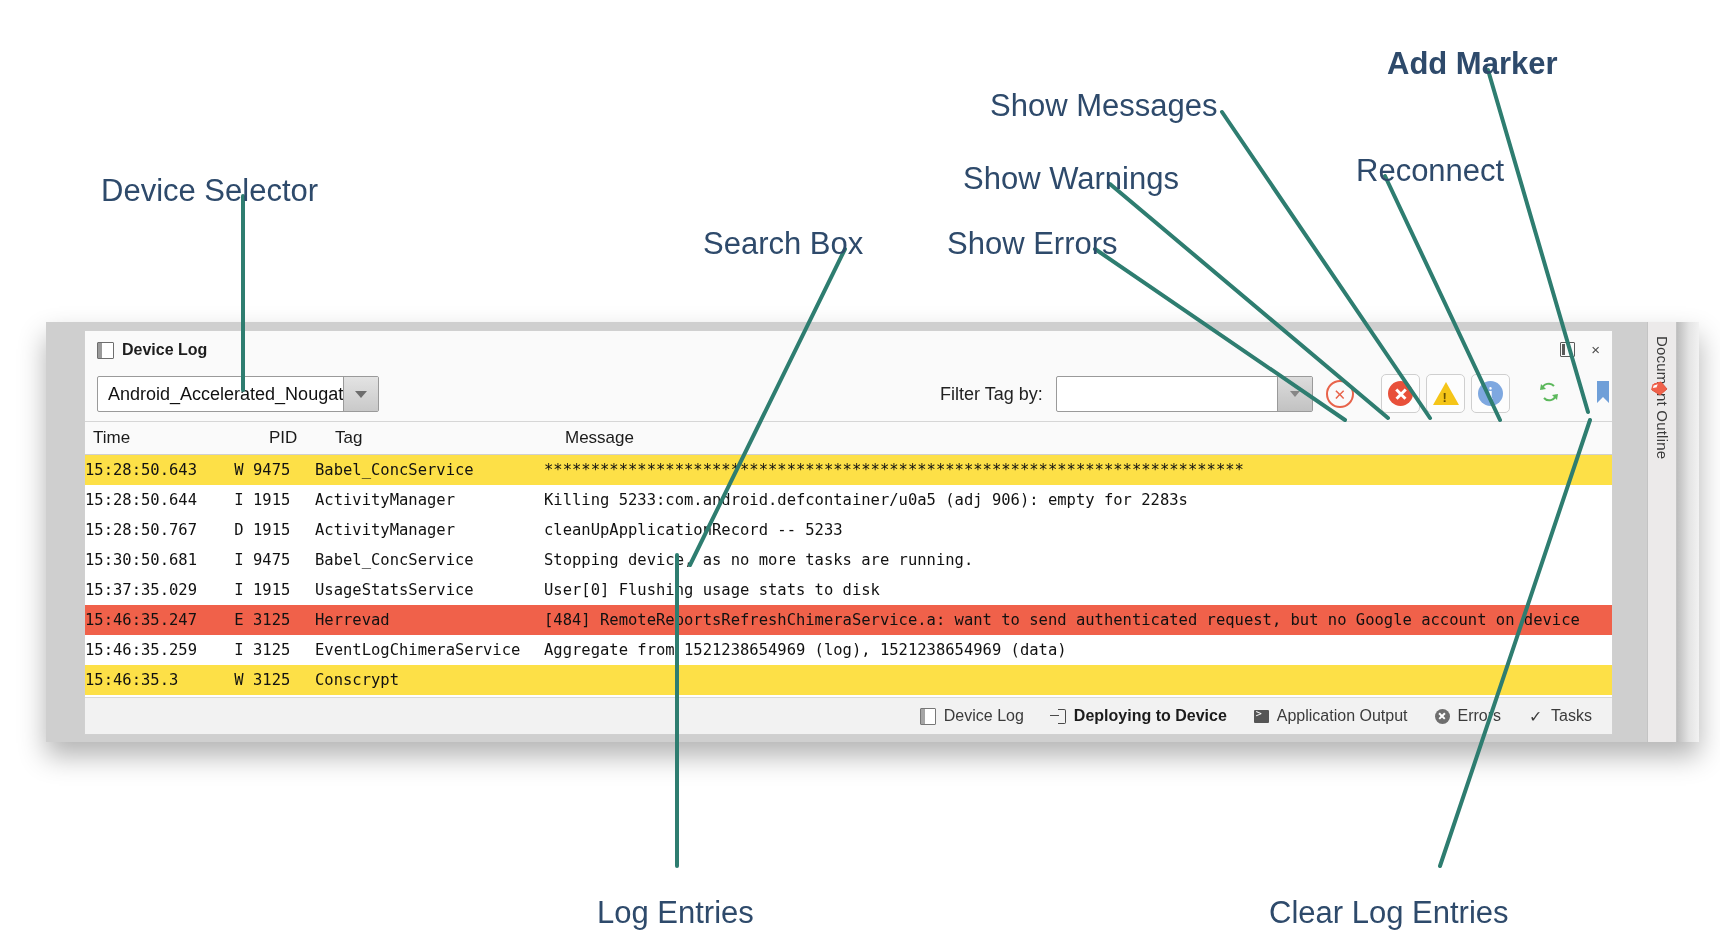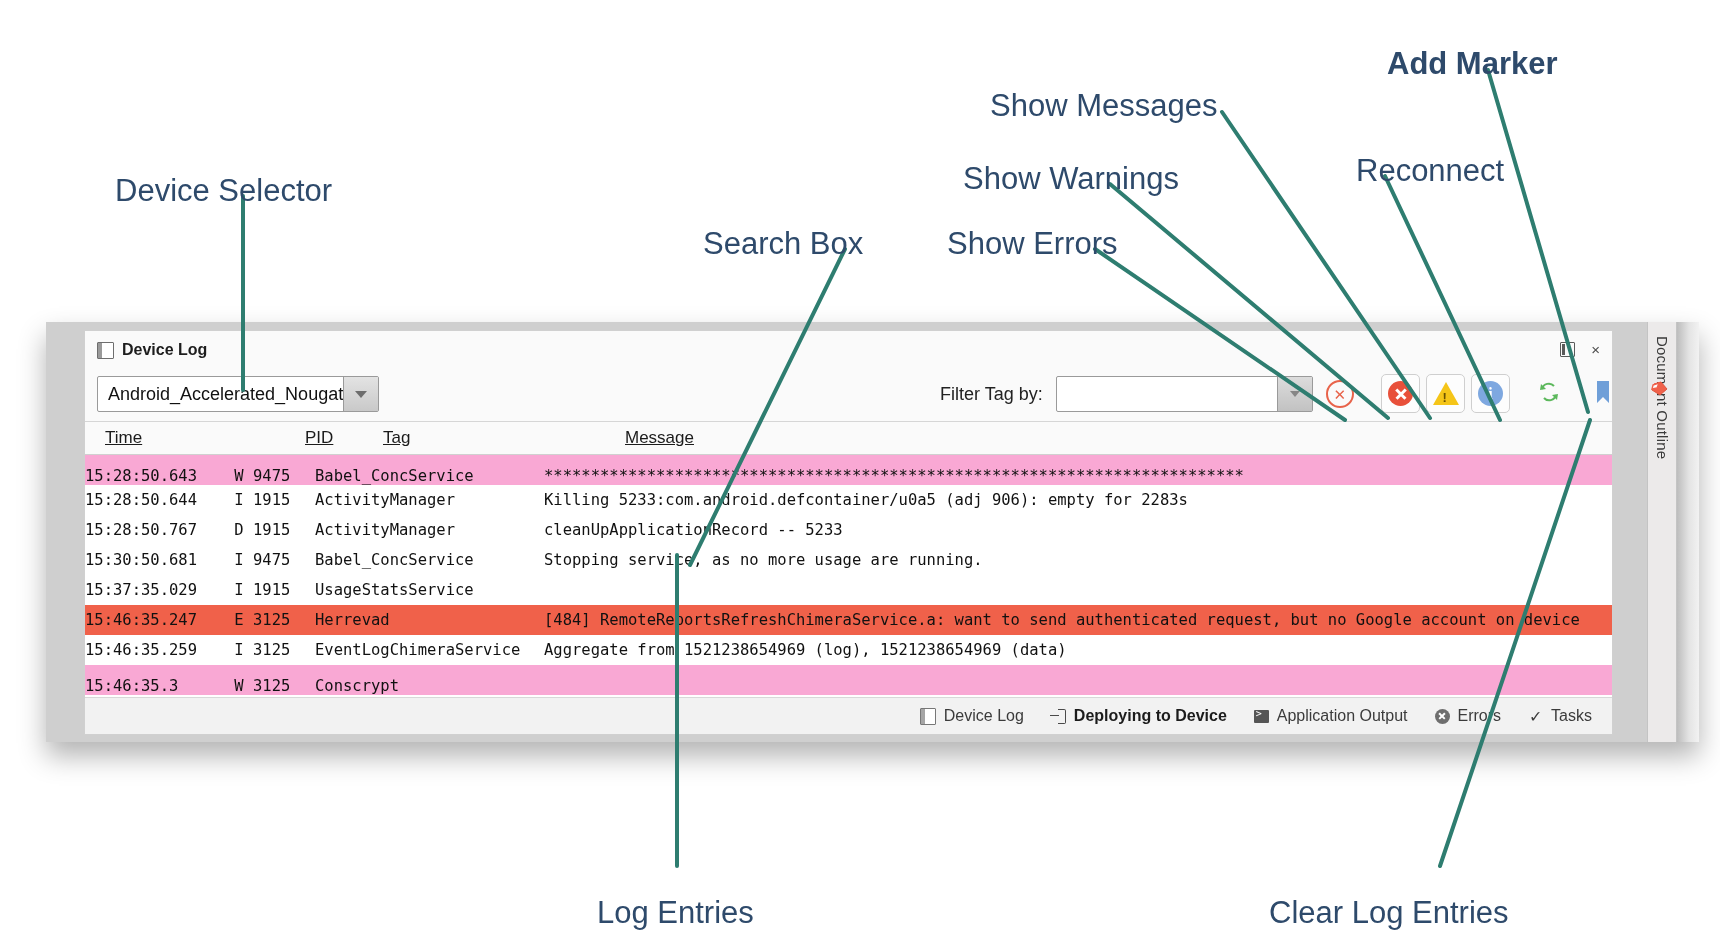--- a/index.html
+++ b/index.html
@@ -91,26 +91,26 @@
   #log-table{flex:1;display:flex;flex-direction:column;background:#fff;overflow:hidden;
              border-top:1px solid #d6d6d6;}
   .col-time{width:140px;flex:0 0 140px;}
   .col-lvl{width:20px;flex:0 0 20px;text-align:center;}
   .col-pid{width:58px;flex:0 0 58px;}
   .col-tag{width:222px;flex:0 0 222px;}
   .col-msg{flex:1;min-width:0;overflow:hidden;white-space:nowrap;}
 
   #table-head{display:flex;height:32px;align-items:center;background:#fafafa;
               border-bottom:1px solid #d0d0d0;font-size:17px;color:#1b1b1b;}
-  #table-head .h{padding-left:20px;position:relative;text-decoration:underline;}
+  #table-head .h{padding-left:8px;position:relative;}
   #rows{flex:1;overflow:hidden;}
   .row{display:flex;align-items:center;height:30px;
        font-family:"DejaVu Sans Mono","Liberation Mono",monospace;font-size:15.5px;color:#111;}
   .row .cell{padding-right:4px;}
-  .row.warn{background:#f9a8d4;align-items:flex-end;}
+  .row.warn{background:#fde047;}
   .row.err{background:#f0614a;}
   .row.plain{background:#ffffff;}
   .msgcell{padding-left:3px;}
 
   
   #status-bar{height:36px;flex:0 0 36px;background:#f2f2f2;border-top:1px solid #d8d8d8;
               display:flex;align-items:center;justify-content:flex-end;padding-right:20px;gap:26px;}
   .sb-item{display:flex;align-items:center;gap:7px;font-size:16px;color:#3b3b3b;cursor:pointer;}
   .sb-item.active{font-weight:bold;color:#1b1b1b;}
   .sb-ico{width:17px;height:17px;display:flex;align-items:center;justify-content:center;}
@@ -235,27 +235,28 @@
             <div class="cell col-lvl">D</div>
             <div class="cell col-pid">1915</div>
             <div class="cell col-tag">ActivityManager</div>
             <div class="cell col-msg msgcell">cleanUpApplicationRecord -- 5233</div>
           </div>
           <div class="row plain">
             <div class="cell col-time">15:30:50.681</div>
             <div class="cell col-lvl">I</div>
             <div class="cell col-pid">9475</div>
             <div class="cell col-tag">Babel_ConcService</div>
-            <div class="cell col-msg msgcell">Stopping service, as no more usage are running.</div>
+            <div class="cell col-msg msgcell">Stopping device, as no more tasks are running.</div>
           </div>
           <div class="row plain">
             <div class="cell col-time">15:37:35.029</div>
             <div class="cell col-lvl">I</div>
             <div class="cell col-pid">1915</div>
             <div class="cell col-tag">UsageStatsService</div>
+            <div class="cell col-msg msgcell">User[0] Flushing usage stats to disk</div>
           </div>
           <div class="row err">
             <div class="cell col-time">15:46:35.247</div>
             <div class="cell col-lvl">E</div>
             <div class="cell col-pid">3125</div>
             <div class="cell col-tag">Herrevad</div>
             <div class="cell col-msg msgcell">[484] RemoteReportsRefreshChimeraService.a: want to send authenticated request, but no Google account on device</div>
           </div>
           <div class="row plain">
             <div class="cell col-time">15:46:35.259</div>
@@ -313,21 +314,21 @@
       <line x1="845" y1="249" x2="690" y2="565"></line>
       <line x1="1095" y1="249" x2="1345" y2="420"></line>
       <line x1="1110" y1="184" x2="1388" y2="418"></line>
       <line x1="1222" y1="112" x2="1430" y2="418"></line>
       <line x1="1385" y1="176" x2="1500" y2="420"></line>
       <line x1="1488" y1="70" x2="1588" y2="412"></line>
       <line x1="677" y1="866" x2="677" y2="555"></line>
       <line x1="1440" y1="866" x2="1590" y2="420"></line>
     </g>
   </svg>
-<div class="anno-label" style="left: 115px; top: 175px;">Device Selector</div>
+<div class="anno-label" style="left: 101px; top: 175px;">Device Selector</div>
     <div class="anno-label" style="left: 703px; top: 228px;">Search Box</div>
     <div class="anno-label" style="left: 947px; top: 228px;">Show Errors</div>
     <div class="anno-label" style="left: 990px; top: 90px;">Show Messages</div>
     <div class="anno-label" style="left: 963px; top: 163px;">Show Warnings</div>
     <div class="anno-label" style="left: 1328px; top: 155px; margin-left: 28px;">Reconnect</div>
     <div class="anno-label" style="left: 1387px; top: 48px; font-weight: bold;">Add Marker</div>
     <div class="anno-label" style="left: 597px; top: 897px;">Log Entries</div>
     <div class="anno-label" style="left: 1269px; top: 897px;">Clear Log Entries</div>
   </div>
 

